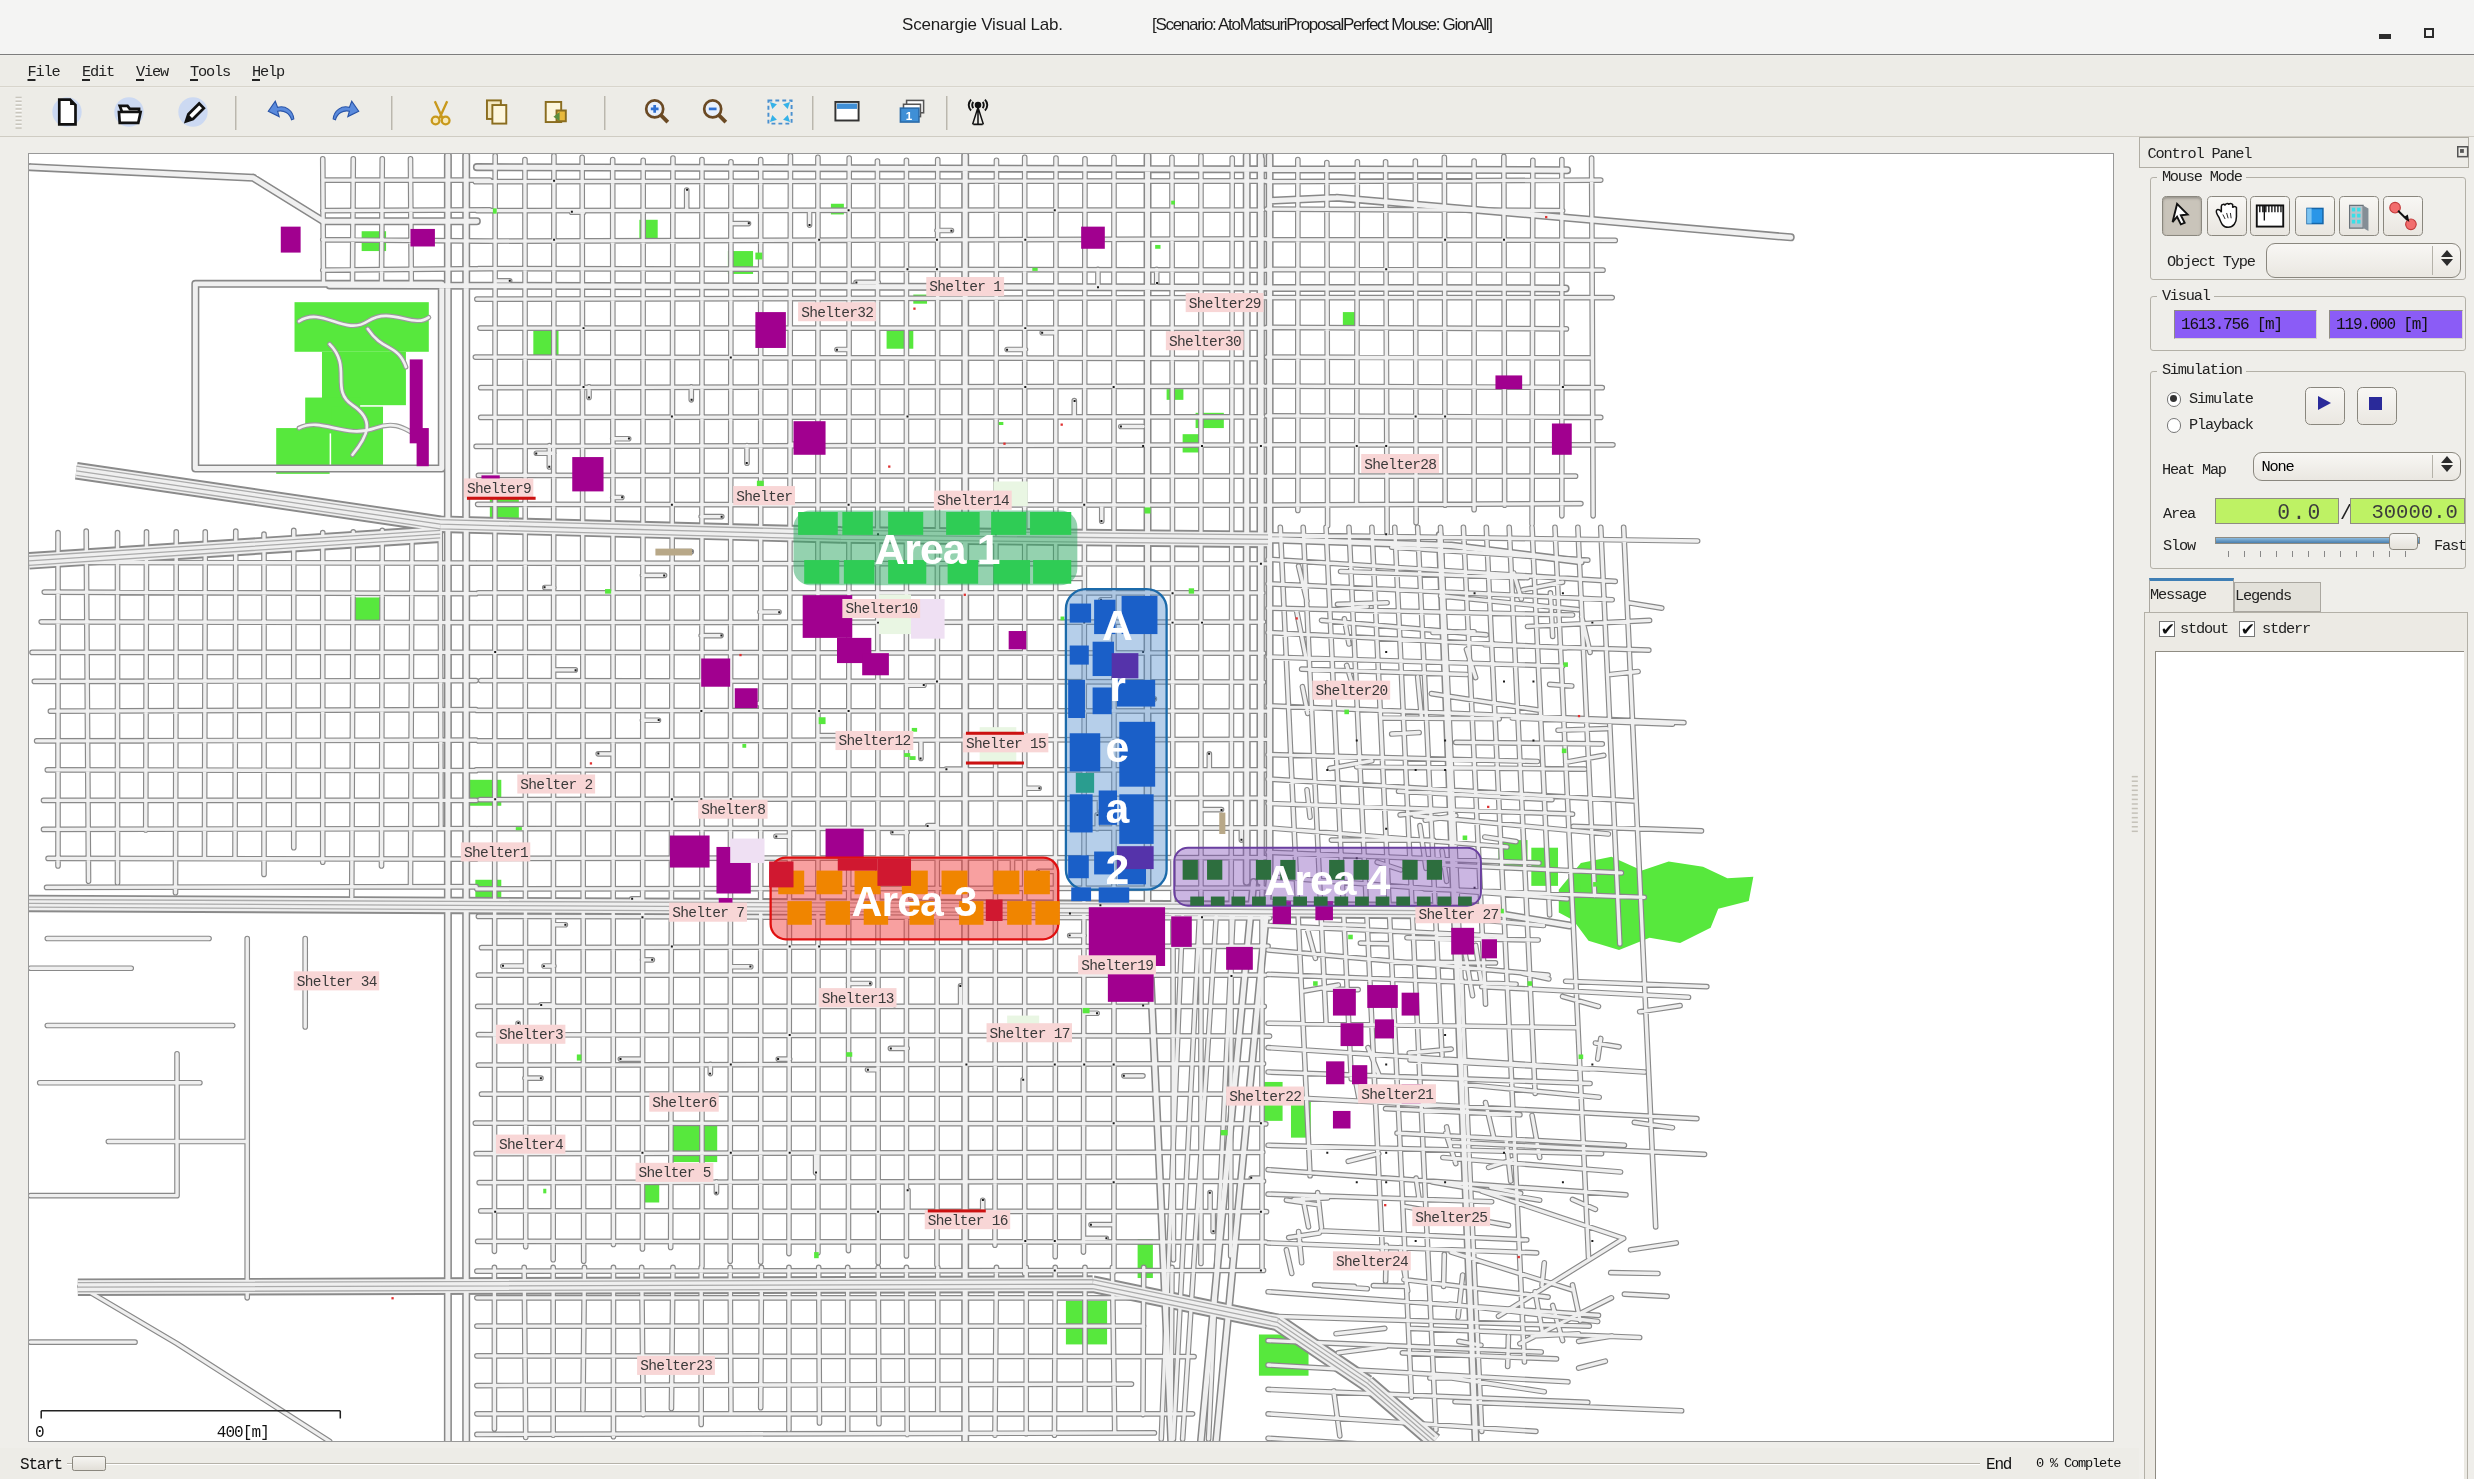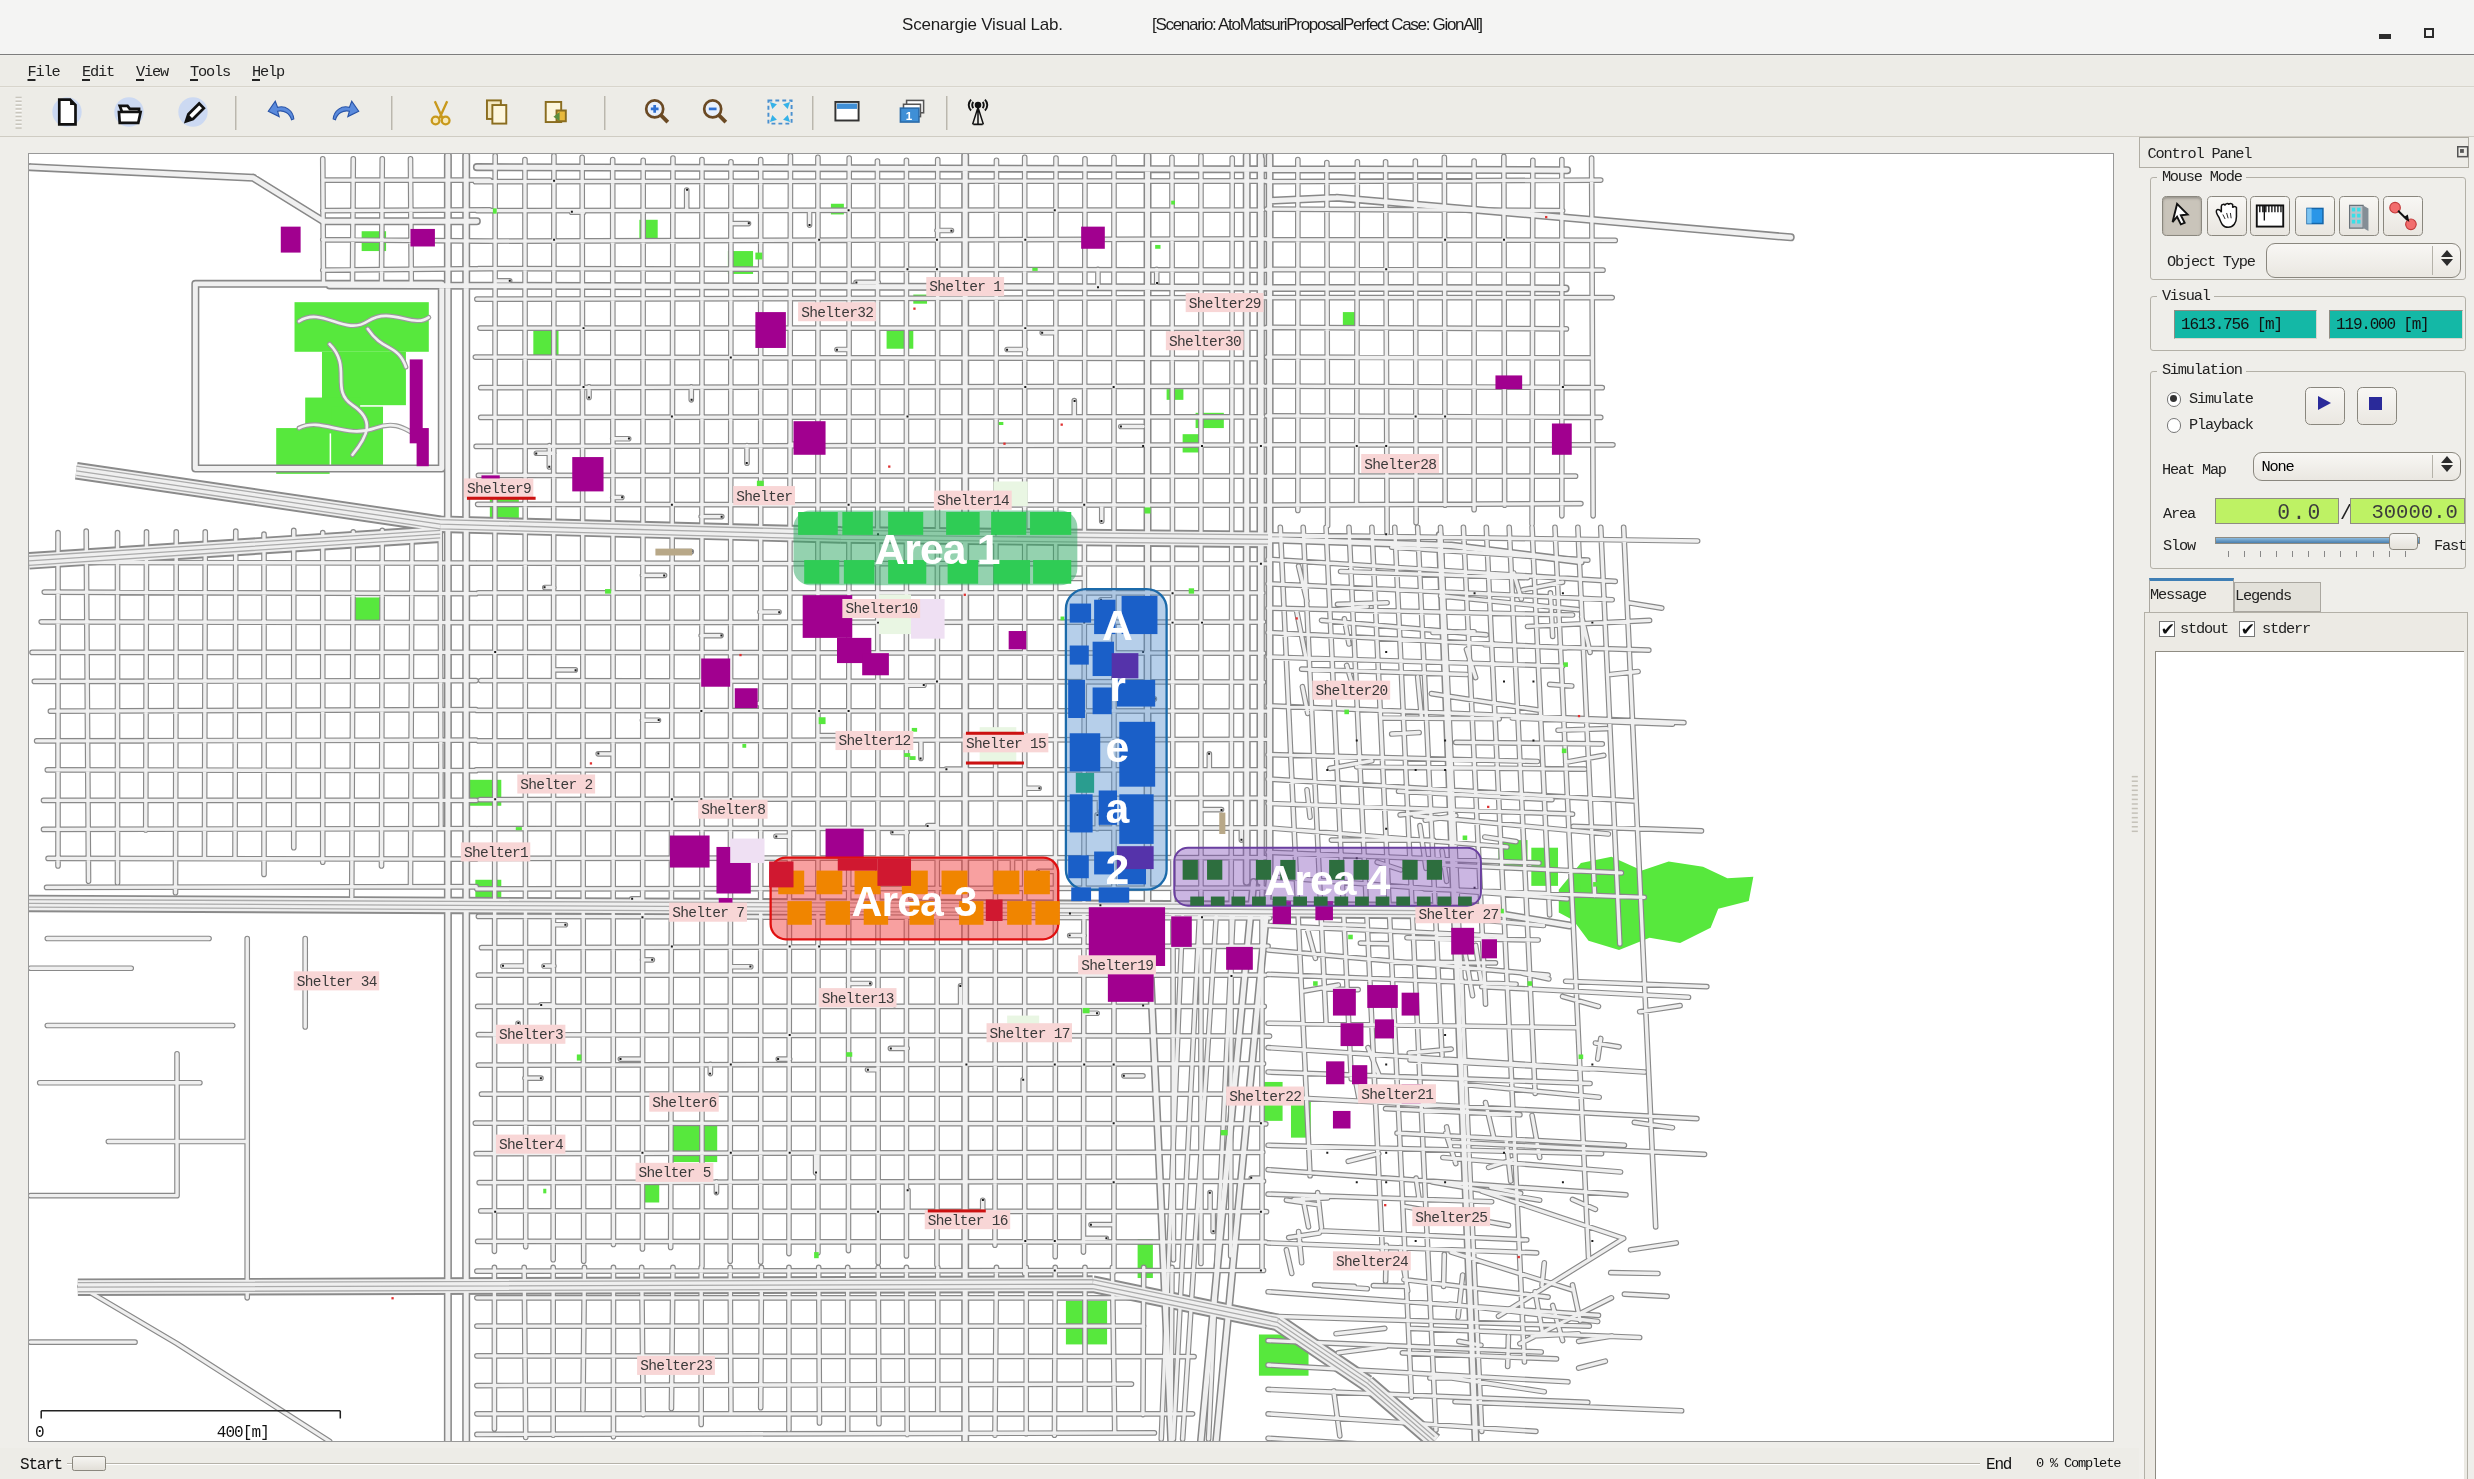--- a/index.html
+++ b/index.html
@@ -20,36 +20,36 @@
 .gbox{position:absolute;border:0.8px solid #b3b0a7;border-radius:3.1px}
 .glabel{position:absolute;font-size:15.3px;color:#222;background:#efeeea;padding:0 4.6px}
 .mbtn{position:absolute;width:40px;height:40px;border:1.5px solid #8a877e;border-radius:4.6px;
  background:linear-gradient(#f8f7f4,#e9e6e0)}
 .mbtn.sel{background:#c9c4ba;box-shadow:inset 0 1.5px 2.3px rgba(0,0,0,.25)}
 .combo{position:absolute;border:1.5px solid #8a877e;border-radius:9px;background:linear-gradient(#f8f7f4,#eae7e1)}
 .combo .sep{position:absolute;right:27.5px;top:2.3px;bottom:2.3px;width:0.8px;background:#b5b2a9}
 .spin{position:absolute;right:6.9px}
 .spin .up{width:0;height:0;border-left:6.1px solid transparent;border-right:6.1px solid transparent;border-bottom:7.6px solid #2c2c2c;margin-bottom:2.3px}
 .spin .dn{width:0;height:0;border-left:6.1px solid transparent;border-right:6.1px solid transparent;border-top:7.6px solid #2c2c2c}
-.field{position:absolute;background:#14b8a6;border:1.5px solid #8f8c83;border-right-color:#d8d5cc;border-bottom-color:#d8d5cc}
+.field{position:absolute;background:#8b5cf6;border:1.5px solid #8f8c83;border-right-color:#d8d5cc;border-bottom-color:#d8d5cc}
 .field span{position:absolute;left:6.1px;top:5.3px;font-size:16px;color:#111}
 .radio{position:absolute;width:14.5px;height:14.5px;border-radius:50%;border:1.5px solid #777;background:#fff}
 .radio.on::after{content:"";position:absolute;left:2.3px;top:2.3px;width:6.9px;height:6.9px;border-radius:50%;background:#333}
 .plabel{position:absolute;font-size:15.3px;color:#222}
 .pbtn{position:absolute;width:40px;height:38px;border:1.5px solid #8a877e;border-radius:5.3px;background:linear-gradient(#f8f7f4,#eae7e1)}
 .lcd{position:absolute;border:0.8px solid #8f8c83;background:#bef264}
 .lcd span{position:absolute;right:15.3px;top:2.3px;font-size:21.4px;letter-spacing:2.3px;color:#3c3c3c}
 .tick{position:absolute;width:0.8px;height:6.1px;background:#888}
 .tab{position:absolute;font-size:15.3px;color:#222;text-align:left;border:0.8px solid #aaa7a0}
 .cbox{position:absolute;width:16px;height:16px;background:#fff;border:1.5px solid #777}
 .cbox::after{content:"\2714";position:absolute;left:0.8px;top:-3.1px;font-size:17px;color:#111;font-family:"Liberation Sans"}
 </style></head><body>
 <div id="titlebar" class="abs">
     <span class="t abs" style="left:902px">Scenargie Visual Lab.</span>
-    <span class="t abs" style="left:1152px;letter-spacing:-1.3px">[Scenario: AtoMatsuriProposalPerfect Case: GionAll]</span>
+    <span class="t abs" style="left:1152px;letter-spacing:-1.3px">[Scenario: AtoMatsuriProposalPerfect Mouse: GionAll]</span>
     <div class="abs" style="left:2379px;top:34px;width:12.2px;height:4.6px;background:#2c2c2c"></div>
     <div class="abs" style="left:2424px;top:28px;width:10px;height:10px;border:2.3px solid #2c2c2c"></div>
   </div>
 <div id="menubar" class="abs">
     <span class="mi" style="left:27.5px"><u>F</u>ile</span>
     <span class="mi" style="left:82px"><u>E</u>dit</span>
     <span class="mi" style="left:136px"><u>V</u>iew</span>
     <span class="mi" style="left:190px"><u>T</u>ools</span>
     <span class="mi" style="left:252px"><u>H</u>elp</span>
   </div>

